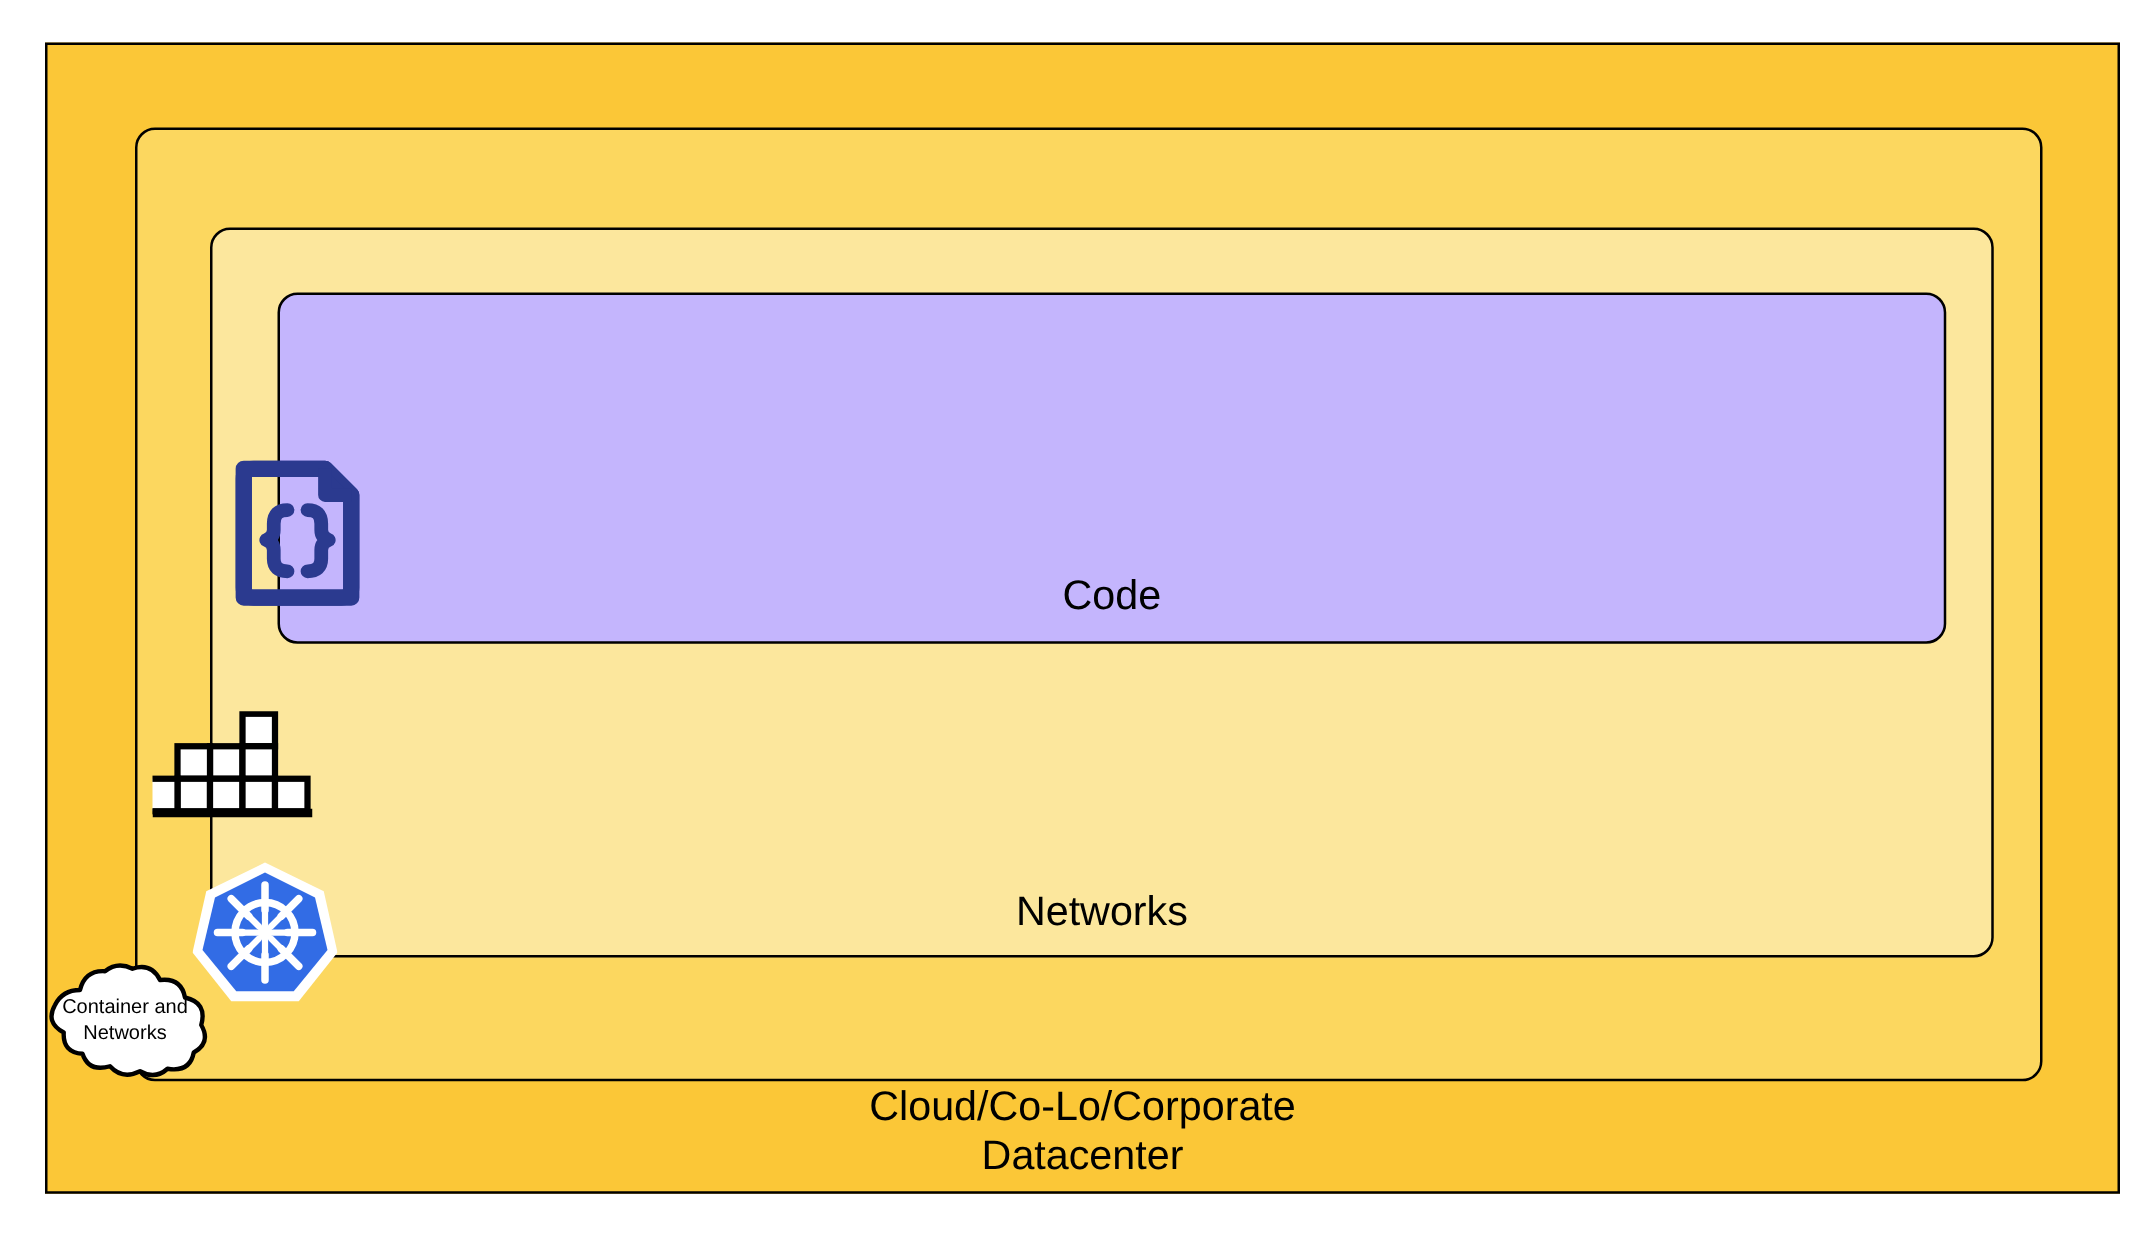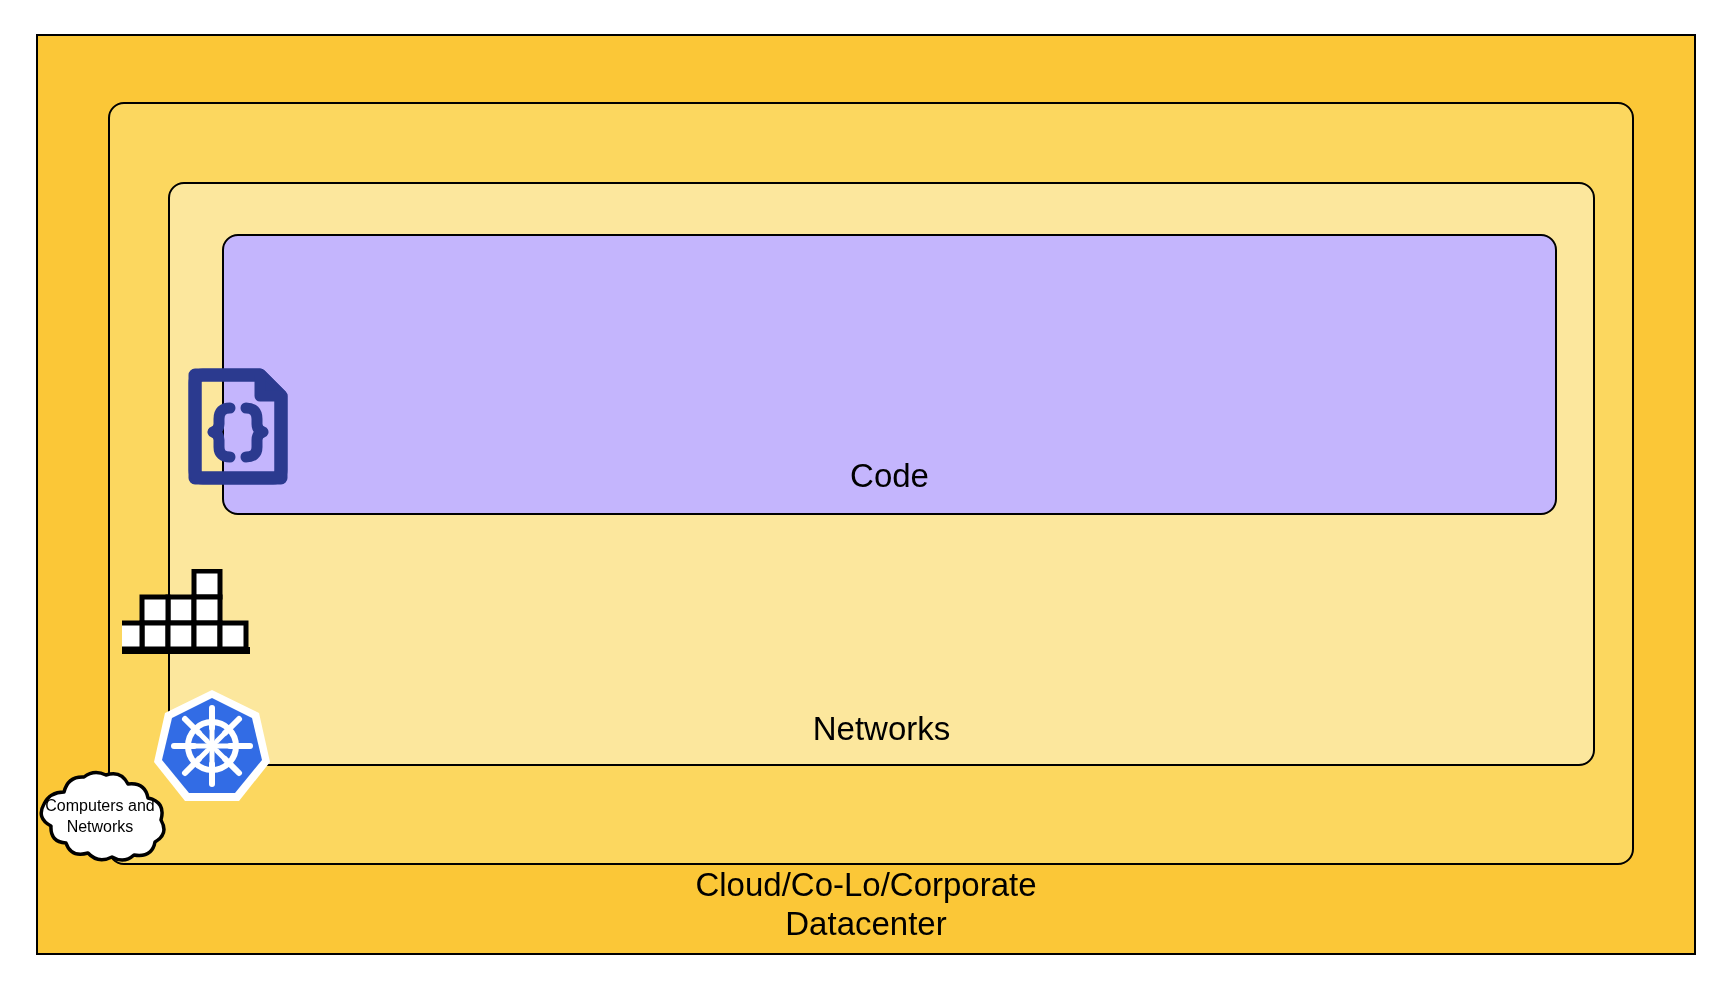--- a/index.html
+++ b/index.html
@@ -255,17 +255,17 @@
                Q140 34 135 52
                Q143 66 129 74
                Q126 90 108 87
                Q98 96 86 89
                Q72 96 62 85
                Q45 90 40 75
                Q24 74 25 58
                Q10 50 18 36
                Q24 24 38 24 Z" fill="#ffffff" stroke="#000000" stroke-width="3.5" stroke-linejoin="round"></path>
     </svg>
-    <div class="cloud-text">Computers and
+    <div class="cloud-text">Container and
 Networks</div>
   </div>
 
 </div>
 
 </body></html>

